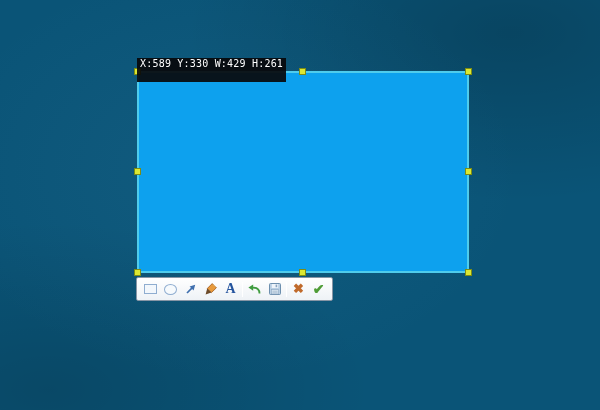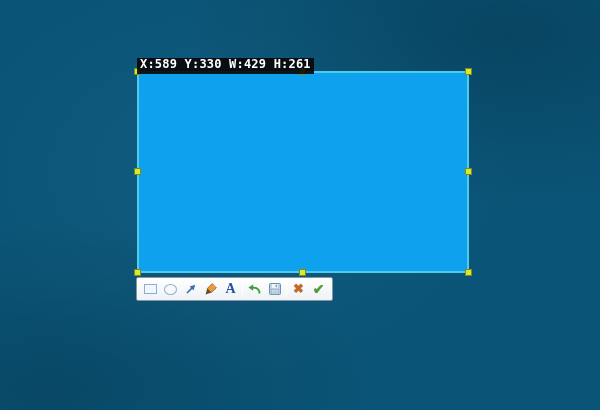--- a/index.html
+++ b/index.html
@@ -11,31 +11,30 @@
       radial-gradient(ellipse 420px 300px at 38% 42%, rgba(120,190,230,0.07), transparent 70%),
       radial-gradient(ellipse 500px 260px at 85% 8%, rgba(0,0,0,0.18), transparent 65%),
       radial-gradient(ellipse 500px 260px at 8% 95%, rgba(0,0,0,0.14), transparent 65%),
       #0a5477;
   }
 
   
   .size-label {
     position: absolute;
     left: 137px; top: 58px;
-    height: 16px;
+    height: 24px;
     padding: 0 3px;
     background: rgba(8,8,10,0.92);
     color: #ffffff;
     font-family: "DejaVu Sans Mono", monospace;
-    font-size: 12px;
+    font-size: 10px;
     line-height: 12px;
     letter-spacing: 0.2px;
     white-space: nowrap;
     z-index: 5;
-    font-weight: bold;
   }
 
   
   .selection {
     position: absolute;
     left: 137px; top: 71px;
     width: 332px; height: 202px;
     background: #0da1ee;
     border: 2px solid #4fccec;
     z-index: 2;

